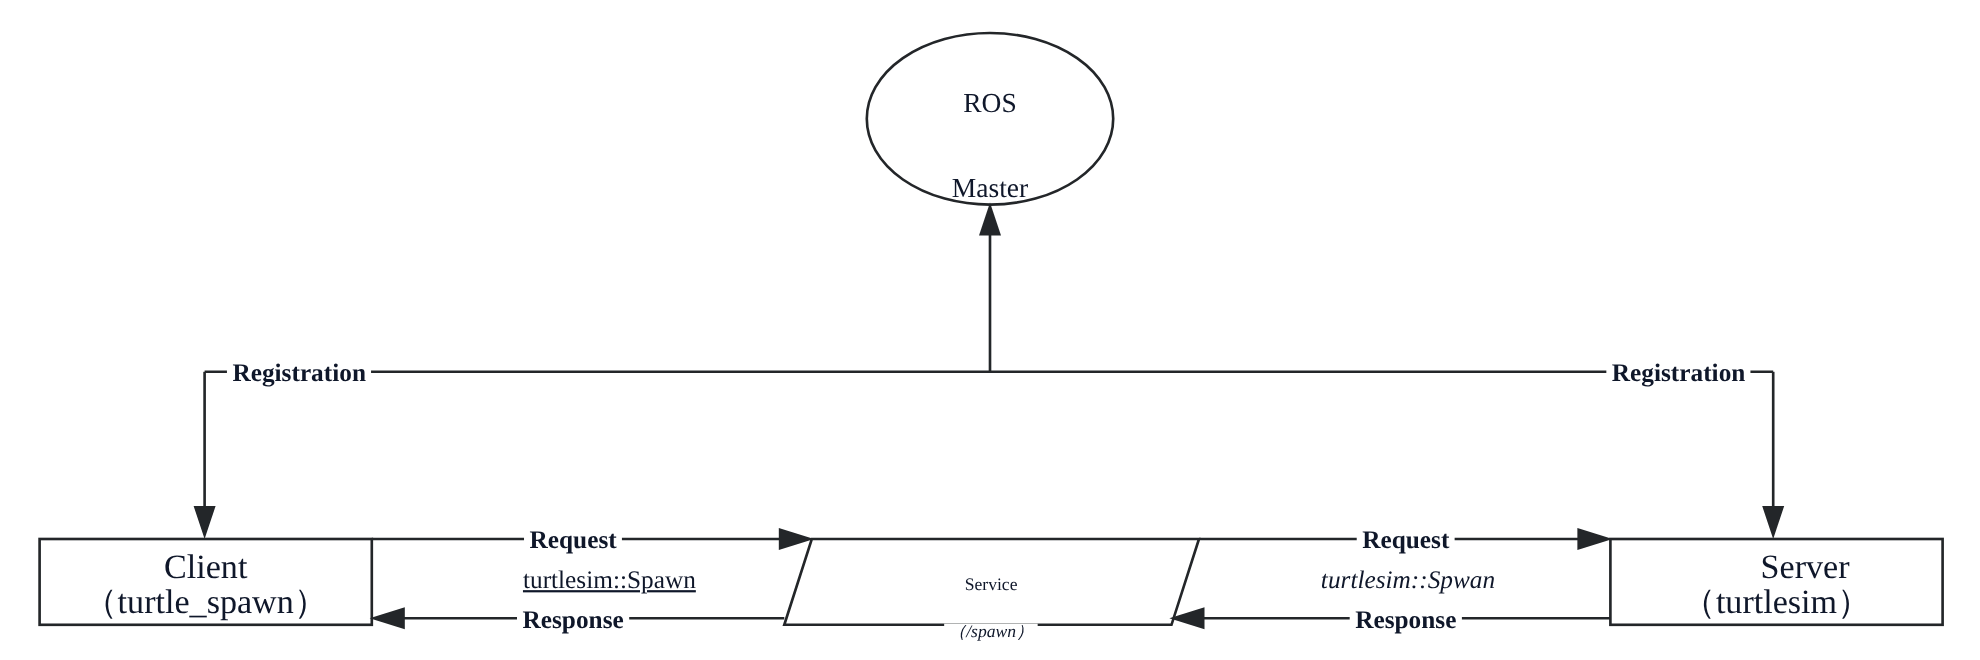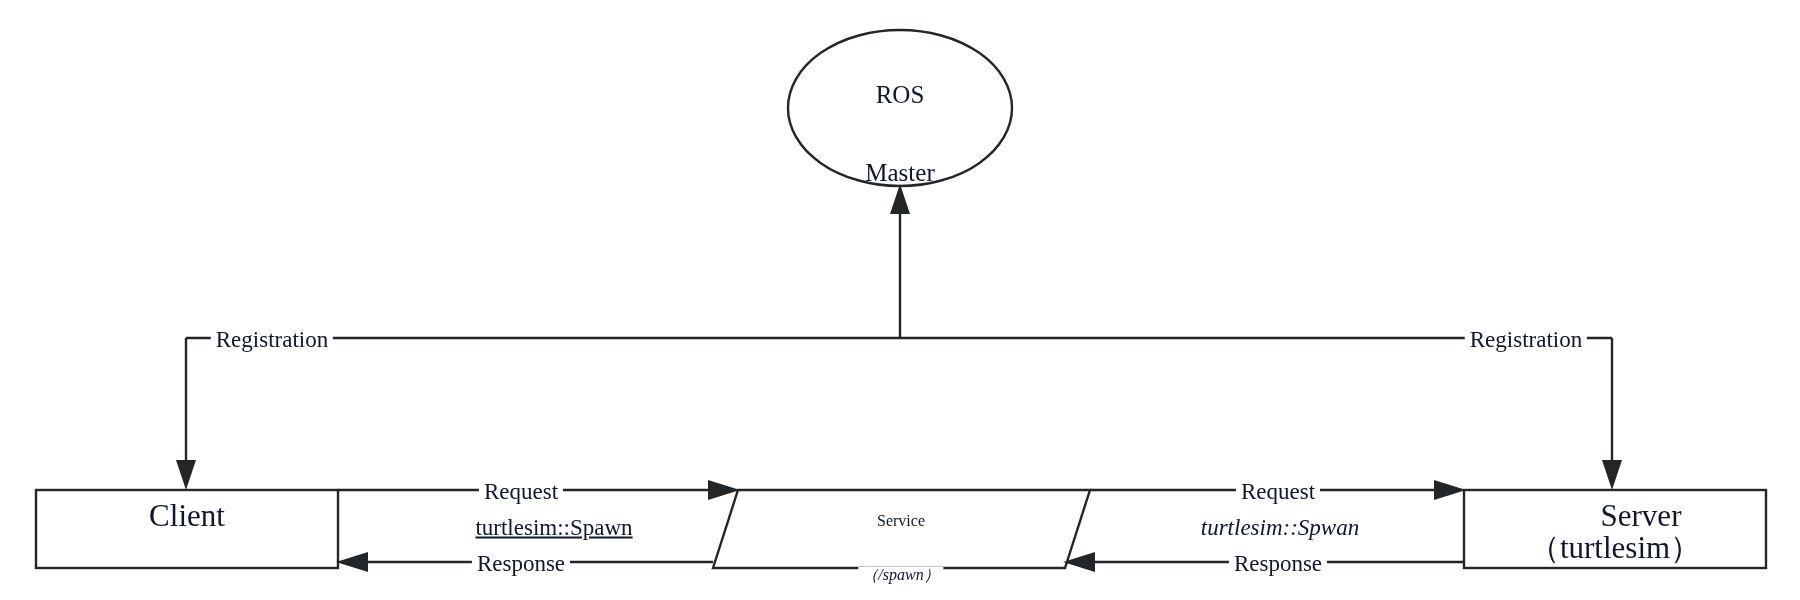--- a/index.html
+++ b/index.html
@@ -56,20 +56,21 @@
     font-size: 31px;
     padding: 0 4px;
   }
   .lbl-node-smaller {
     font-size: 16px;
     padding: 0 4px;
   }
   .lbl-edge {
     font-size: 23px;
     padding: 0 5px;
+    font-weight: bold;
   }
   .lbl-edge-mid {
     font-size: 23px;
     padding: 0 8px;
     background: transparent;
   }
   .lbl-ellipse {
     font-size: 25px;
     padding: 0 3px;
     background: transparent;
@@ -112,25 +113,26 @@
 
     <path class="connector" d="M 1464 562 L 1083 562"></path>
     <polygon class="arrow-head" points="1063,562 1095,552 1095,572"></polygon>
 
   </svg>
 
   <div class="lbl lbl-ellipse" style="left:900px; top:94px;">ROS</div>
   <div class="lbl lbl-ellipse" style="left:900px; top:128px;margin-top:44px;">Master</div>
 
   <div class="lbl lbl-node" style="left:187px; top:515px;">Client</div>
+  <div class="lbl lbl-node" style="left:187px; top:547px;">（turtle_spawn）</div>
 
   <div class="lbl lbl-node" style="left:1615px; top:515px;margin-left:26px;">Server</div>
   <div class="lbl lbl-node" style="left:1615px; top:547px;">（turtlesim）</div>
 
-  <div class="lbl lbl-node-smaller" style="left:901px; top:521px;">Service</div>
+  <div class="lbl lbl-node-smaller" style="left:901px; top:532px;">Service</div>
   <div class="lbl lbl-node-smaller" style="left:901px; top:575px;font-style:italic;">（/spawn）</div>
 
   <div class="lbl lbl-edge" style="left:272px; top:339px;">Registration</div>
   <div class="lbl lbl-edge" style="left:1526px; top:339px;">Registration</div>
 
   <div class="lbl lbl-edge" style="left:521px; top:491px;">Request</div>
   <div class="lbl lbl-edge-mid" style="left:554px; top:527px;text-decoration:underline;">turtlesim::Spawn</div>
   <div class="lbl lbl-edge" style="left:521px; top:563px;">Response</div>
 
   <div class="lbl lbl-edge" style="left:1278px; top:491px;">Request</div>

